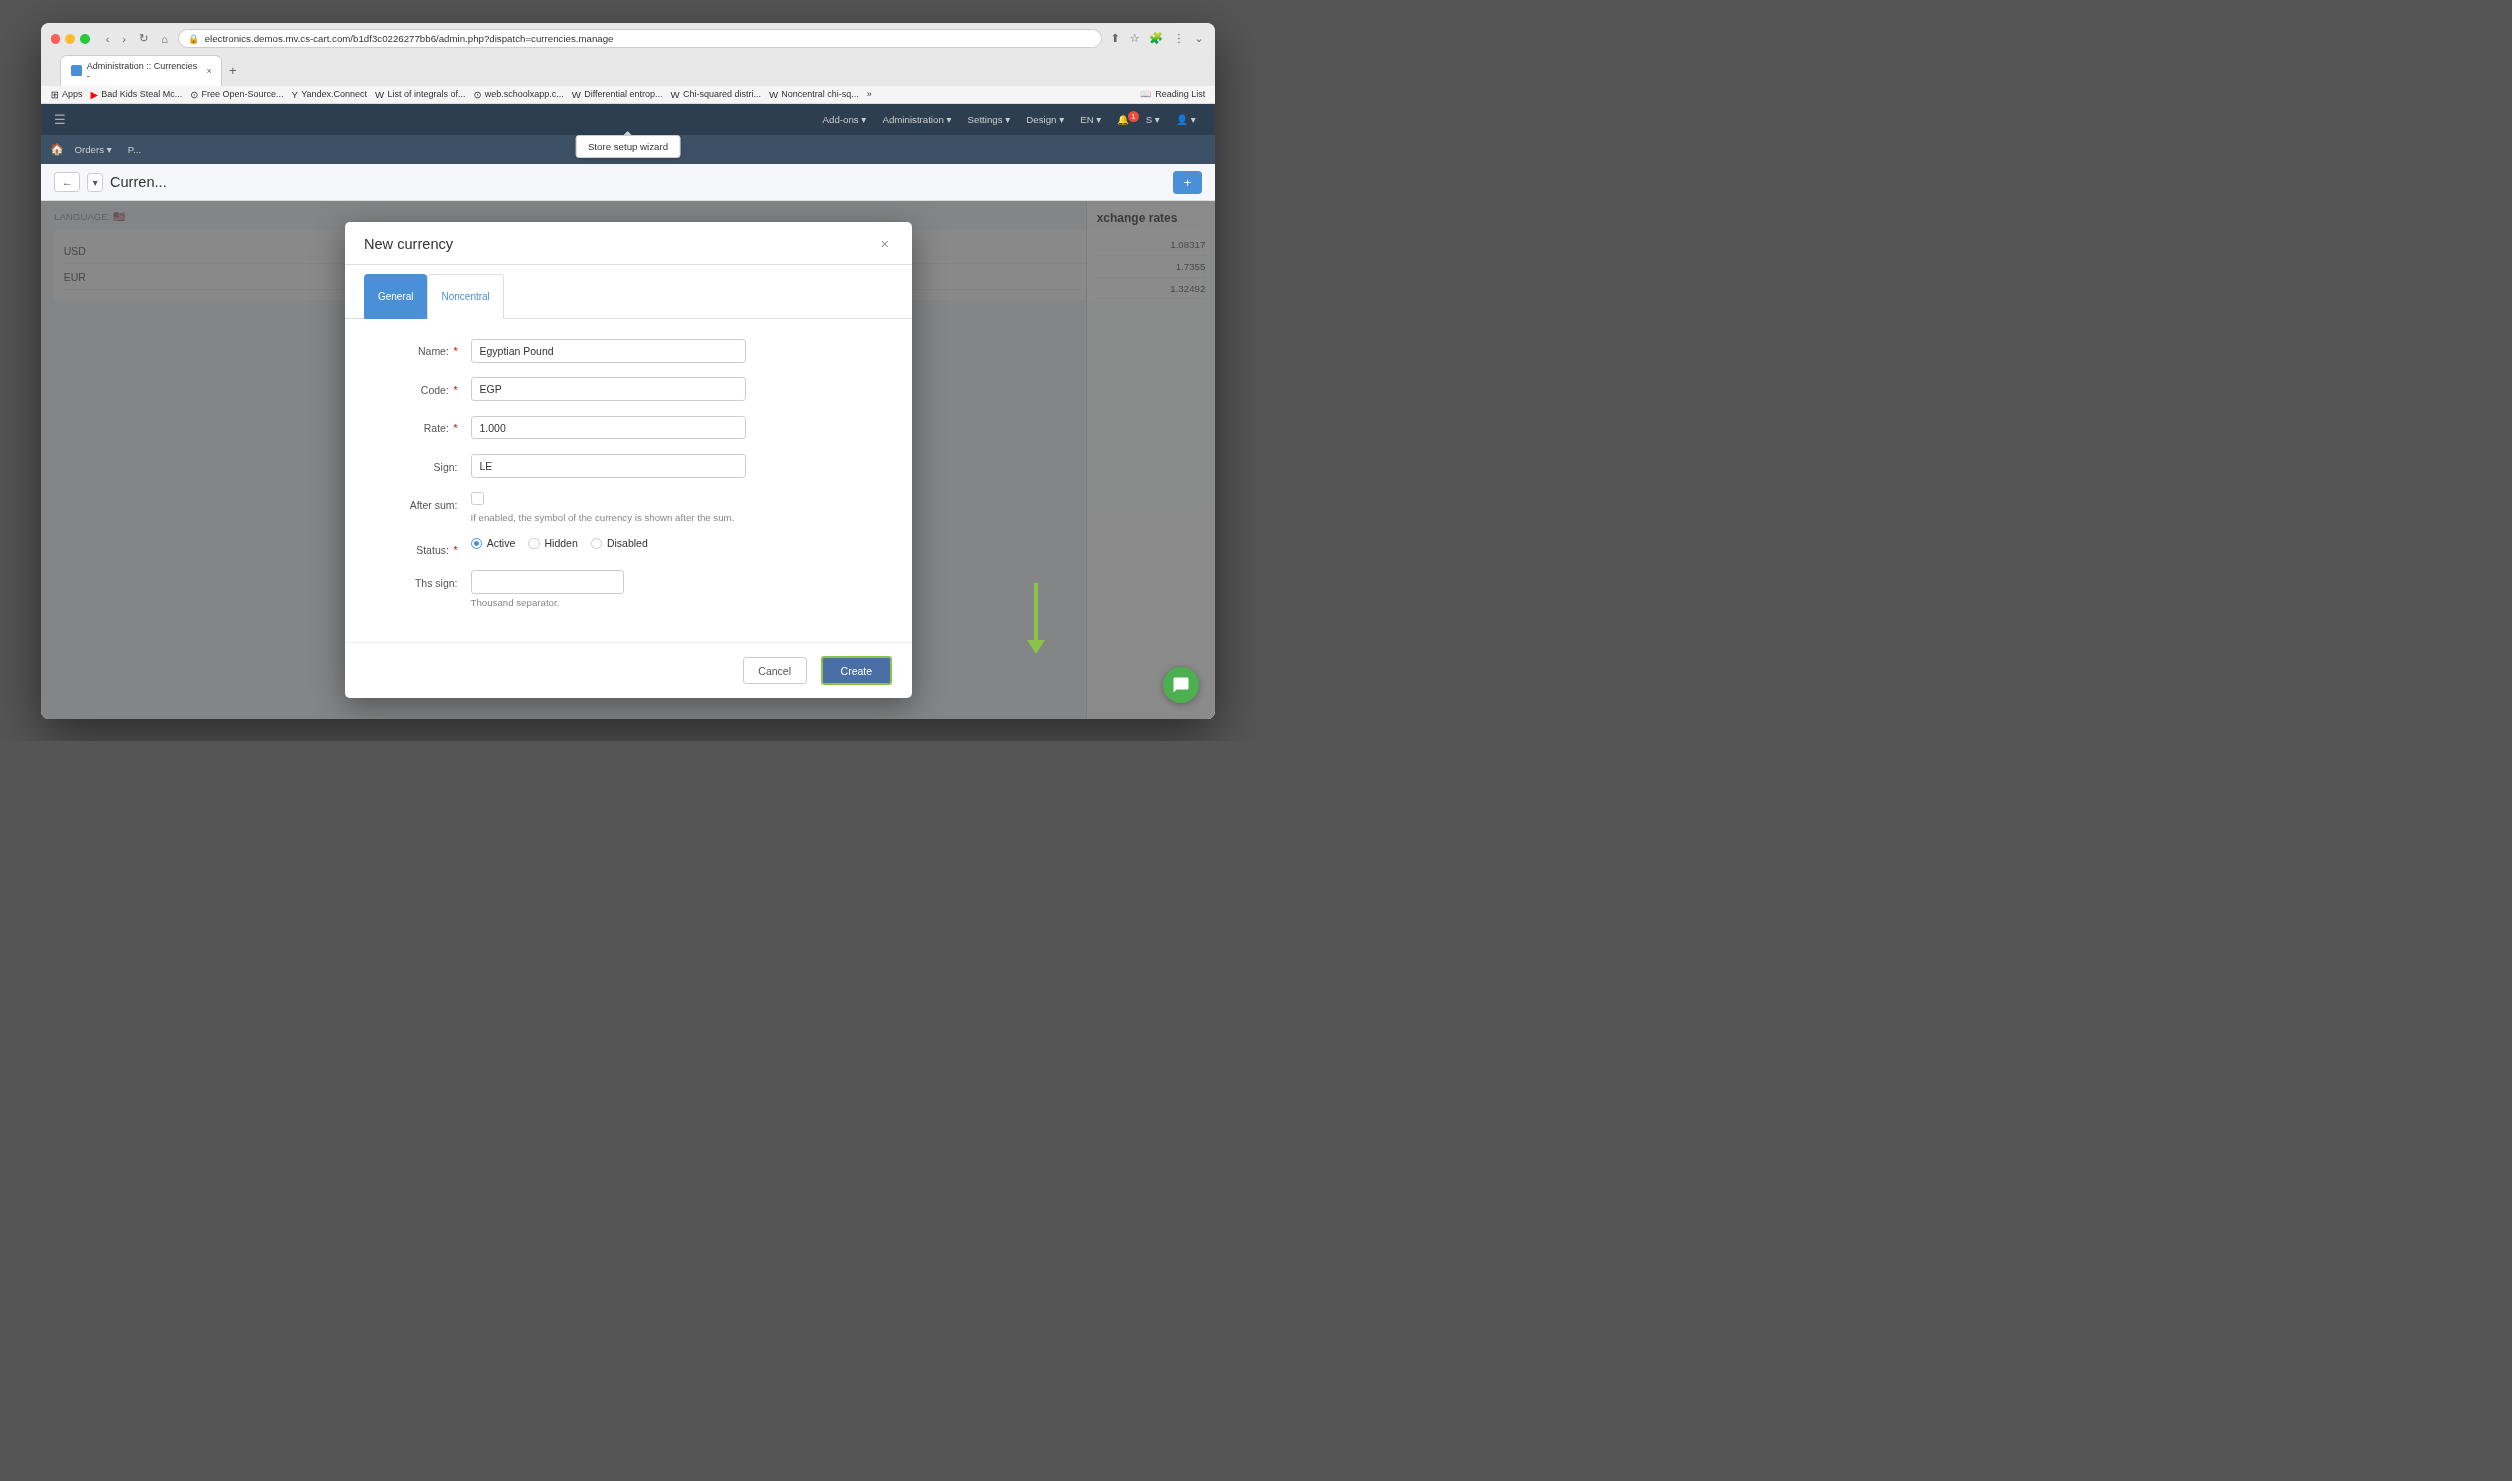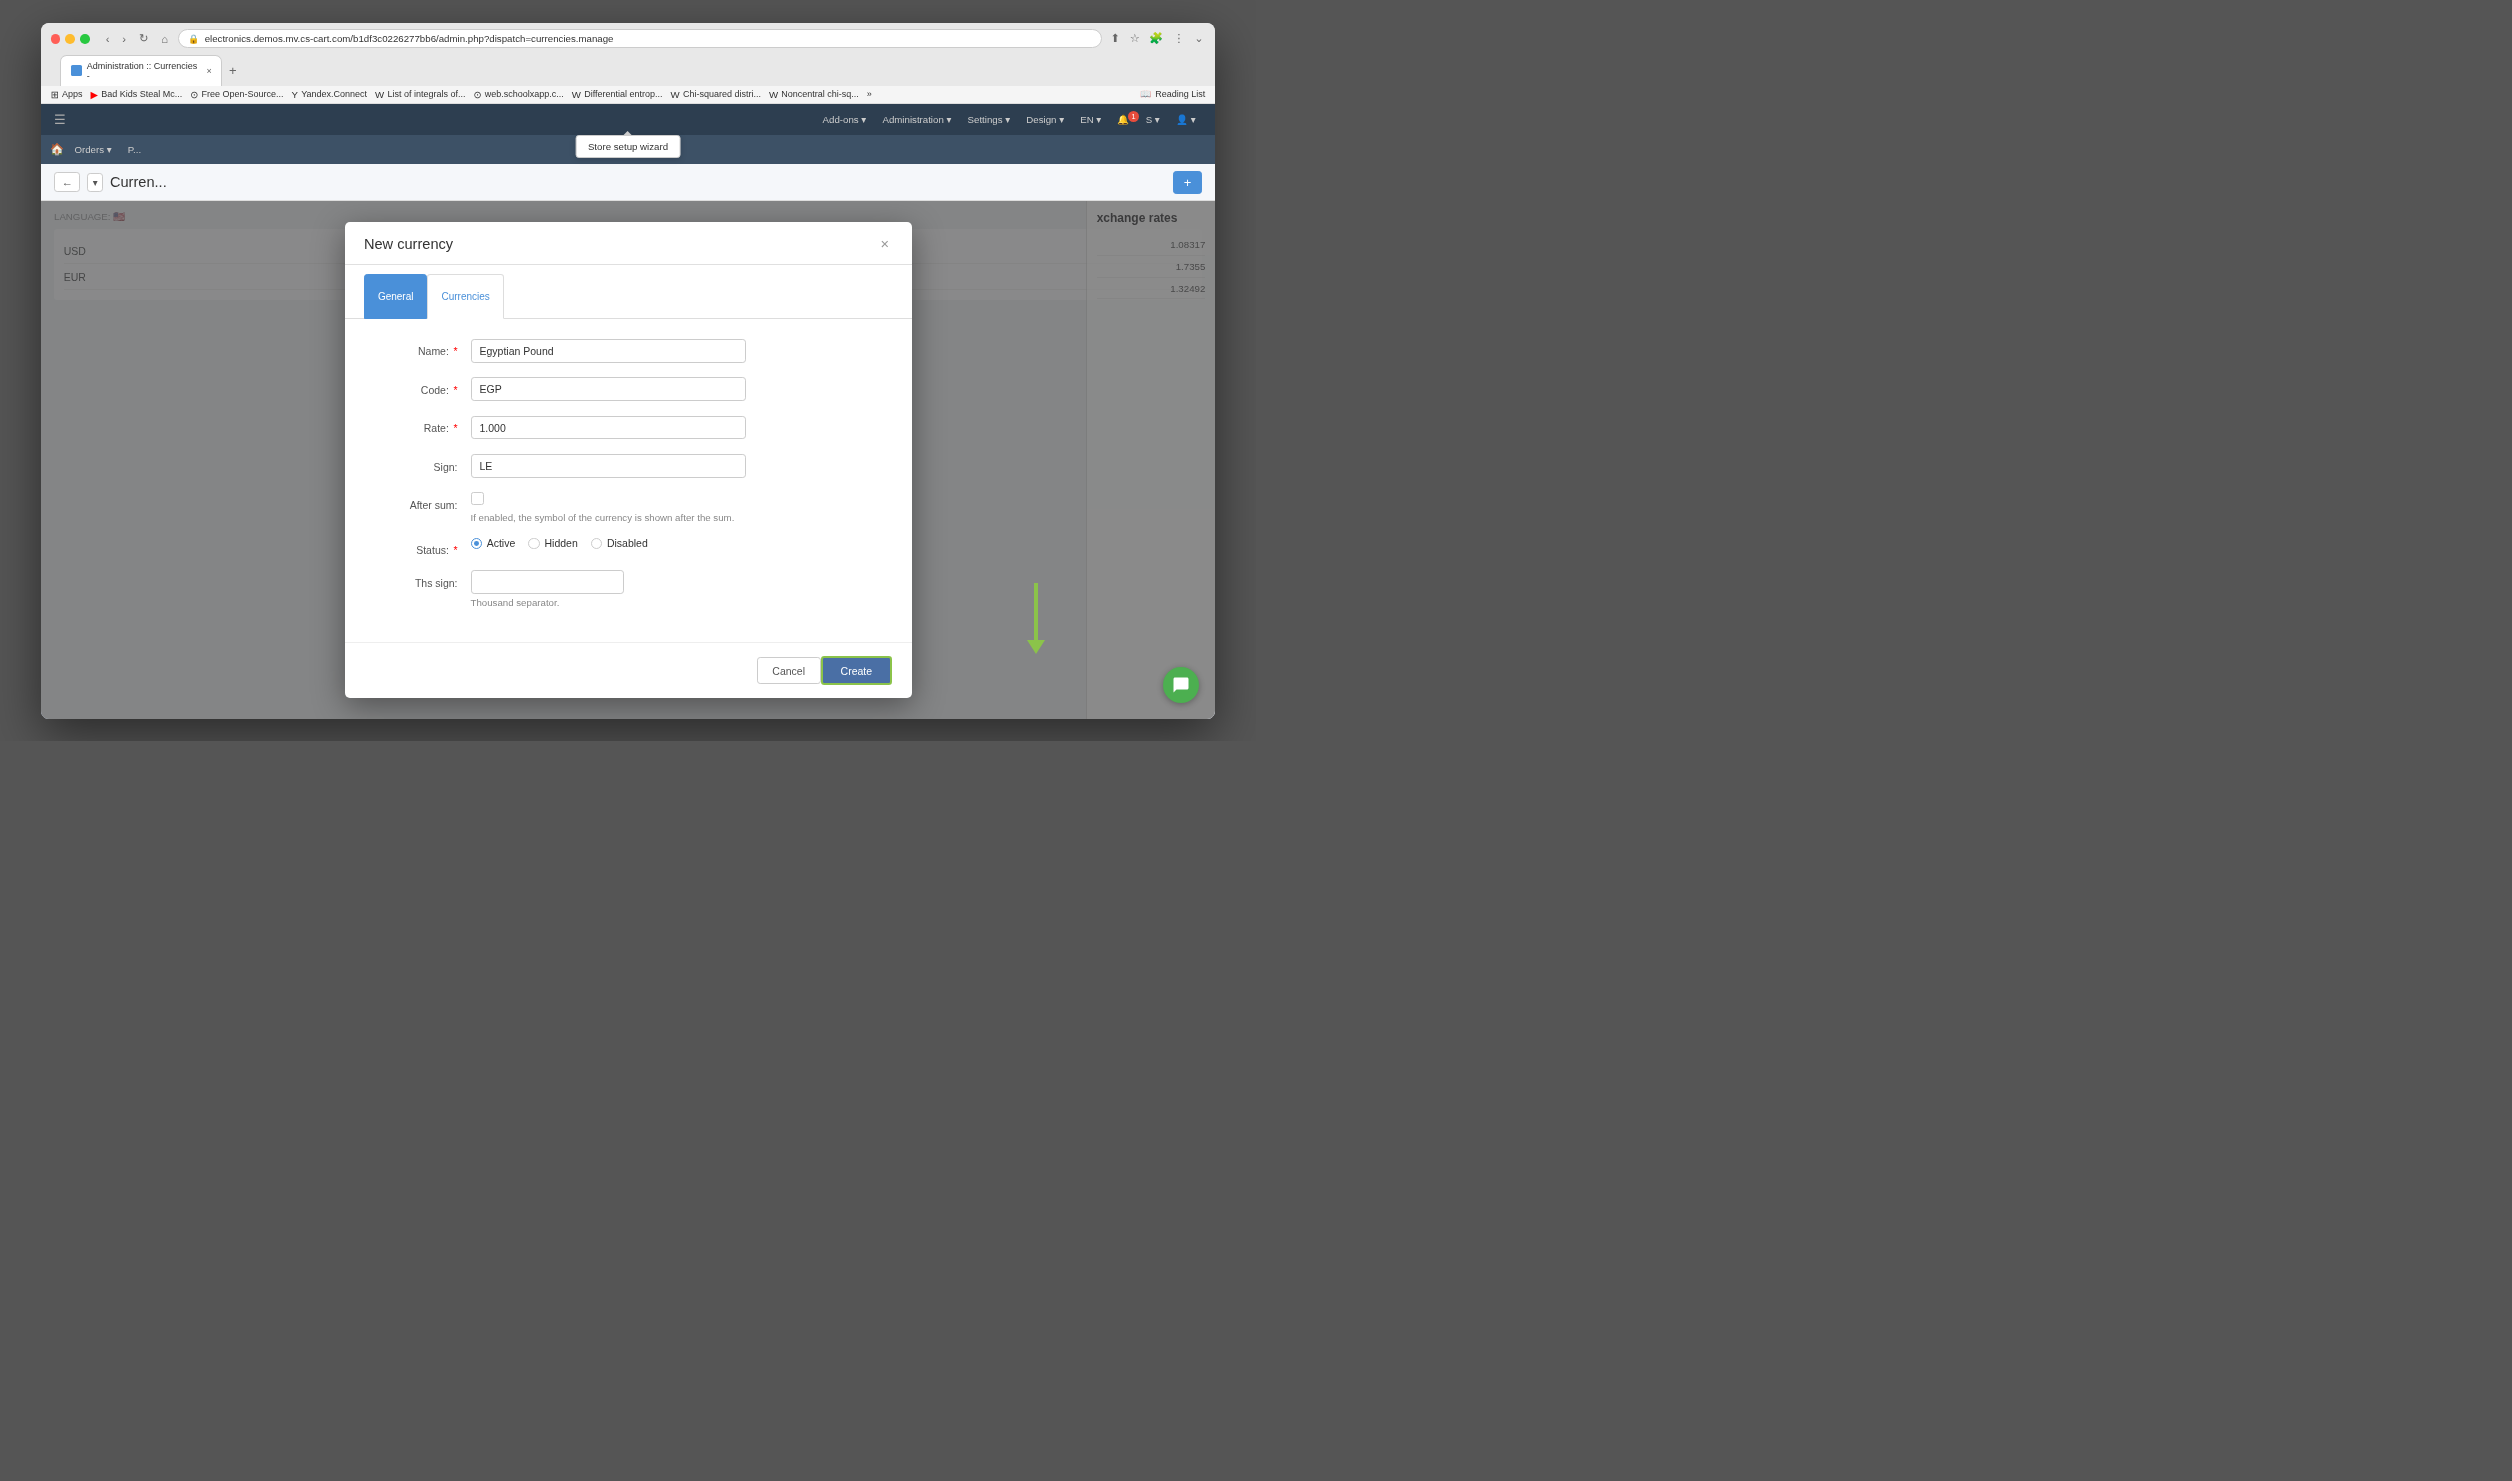--- a/index.html
+++ b/index.html
@@ -383,21 +383,21 @@
       background: #4a90d9;
       border-radius: 50%;
     }
 
     
     .modal-footer {
       padding: 13px 19.4px;
       border-top: 0.8px solid #eee;
       display: flex;
       justify-content: flex-end;
-      gap: 0;
+      gap: 14px;
       align-items: center;
     }
 
     .btn-cancel {
       padding: 6.5px 14.6px;
       border: 0.8px solid #ccc;
       border-radius: 3.2px;
       background: white;
       color: #555;
       font-size: 10.5px;
@@ -666,21 +666,21 @@
           <div class="modal-header">
             <span class="modal-title">New currency</span>
             <button class="modal-close">×</button>
           </div>
 
           <div class="modal-tabs">
             <div class="modal-tab active">
               <span>General</span>
             </div>
             <div class="modal-tab inactive">
-              <span>Currencies</span>
+              <span>Noncentral</span>
             </div>
           </div>
 
           <div class="modal-body">
 
             <div class="form-row">
               <label class="form-label">
                 <span>Name:</span>
                 <span class="required-star">*</span>
               </label>

